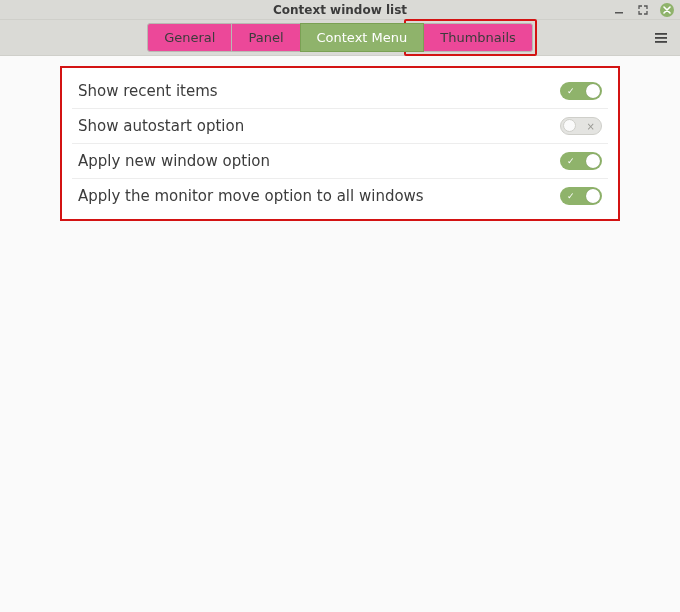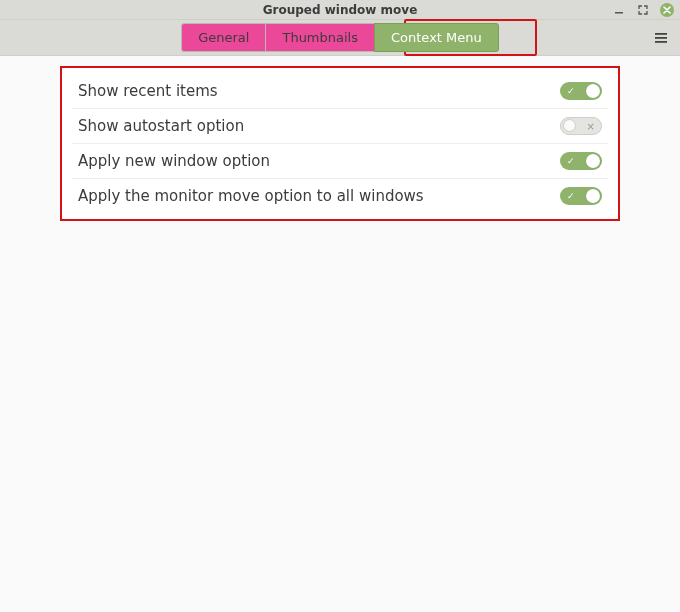--- a/index.html
+++ b/index.html
@@ -118,21 +118,21 @@
     font-size: 9px;
     color: #ffffff;
   }
   .toggle.on .mark { left: 7px; }
   .toggle.off .mark { right: 6px; color: #9a9a95; font-size: 10px; }
 </style>
 </head>
 <body>
 
 <div class="titlebar">
-  <span class="title">Grouped window move</span>
+  <span class="title">Context window list</span>
   <div class="window-controls">
     <div class="win-btn">
       <svg width="10" height="10" viewBox="0 0 10 10">
           <rect x="1" y="7" width="8" height="1.5" fill="#555"></rect>
         </svg>
     </div>
     <div class="win-btn">
       <svg width="10" height="10" viewBox="0 0 10 10">
         <path d="M1 4 L1 1 L4 1 M6 1 L9 1 L9 4 M9 6 L9 9 L6 9 M4 9 L1 9 L1 6" stroke="#555" stroke-width="1.3" fill="none"></path>
       </svg>
@@ -141,22 +141,23 @@
       <svg width="8" height="8" viewBox="0 0 8 8">
           <path d="M1 1 L7 7 M7 1 L1 7" stroke="#ffffff" stroke-width="1.6" stroke-linecap="round"></path>
         </svg>
     </div>
   </div>
 </div>
 
 <div class="toolbar">
   <div class="tabs">
     <div class="tab">General</div>
+    <div class="tab">Panel</div>
+    <div class="tab active" id="tab-cm">Context Menu</div>
     <div class="tab">Thumbnails</div>
-    <div class="tab active" id="tab-cm">Context Menu</div>
   </div>
   <div class="tab-highlight" id="tab-highlight" style="left: 404.047px; top: -1px; width: 132.766px; height: 37px;"></div>
   <div class="hamburger">
     <svg width="14" height="12" viewBox="0 0 14 12">
       <rect x="1" y="1" width="12" height="1.8" fill="#444"></rect>
       <rect x="1" y="5" width="12" height="1.8" fill="#444"></rect>
       <rect x="1" y="9" width="12" height="1.8" fill="#444"></rect>
     </svg>
   </div>
 </div>

